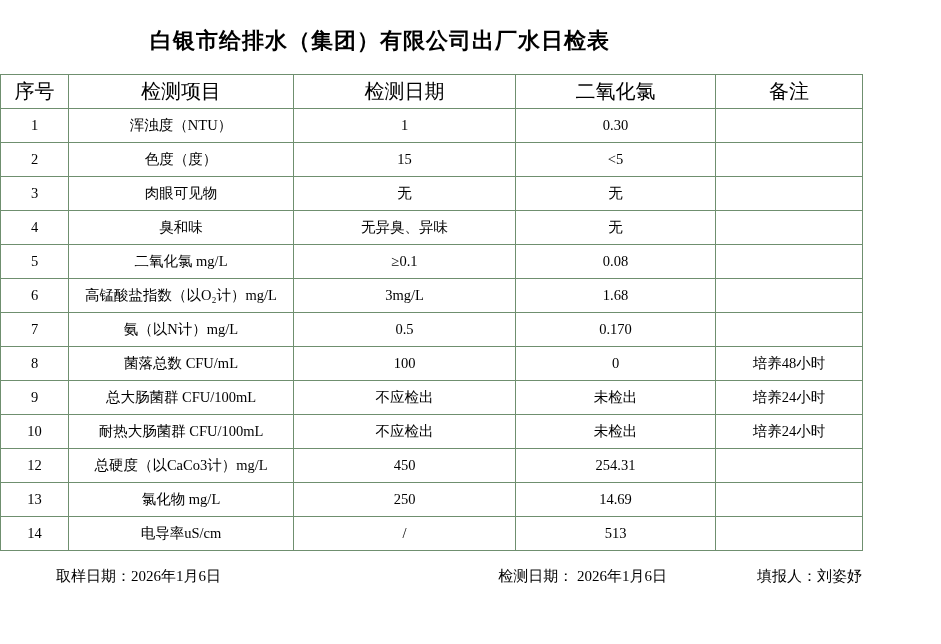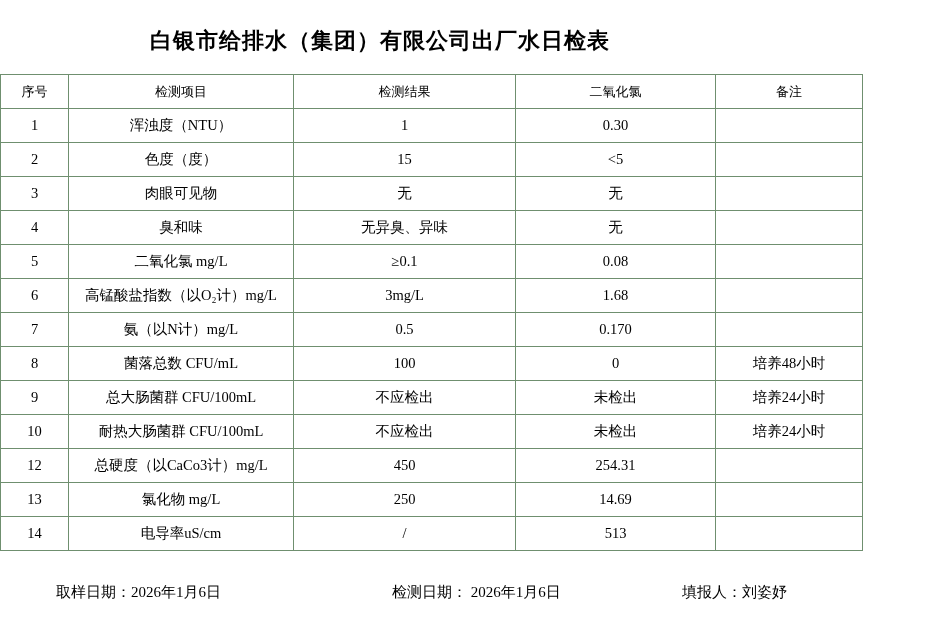--- a/index.html
+++ b/index.html
@@ -41,51 +41,52 @@
     border: 1px solid #6f8f6f;
     height: 33px;
     font-size: 14.5px;
     font-weight: normal;
     text-align: center;
     vertical-align: middle;
     padding: 0 2px;
     background: #ffffff;
   }
   table.report thead td {
-    font-size: 13px;
+    font-size: 20px;
   }
   col.c0 { width: 68px; }
   col.c1 { width: 225px; }
   col.c2 { width: 222px; }
   col.c3 { width: 200px; }
   col.c4 { width: 147px; }
 
   .unit {
     font-family: "Liberation Serif", "DejaVu Serif", serif;
   }
   .footer {
     width: 862px;
-    margin: 16px auto;
+    margin: 0 auto;
     display: flex;
     align-items: center;
     font-size: 15px;
     padding-top: 16px;
     box-sizing: border-box;
+    gap: 38px;
   }
   .footer .f-sample {
     width: 330px;
     padding-left: 56px;
     box-sizing: border-box;
     white-space: nowrap;
   }
   .footer .f-test {
     width: 300px;
     box-sizing: border-box;
     white-space: nowrap;
-    text-align: left;
+    text-align: right;
     padding-left: 62px;
   }
   .footer .f-filler {
     flex: 1;
     text-align: left;
     padding-left: 52px;
     white-space: nowrap;
   }
 </style>
 </head>
@@ -100,21 +101,21 @@
       <col class="c0">
         <col class="c1">
         <col class="c2">
         <col class="c3">
         <col class="c4">
     </colgroup>
     <thead>
       <tr>
         <td>序号</td>
         <td>检测项目</td>
-        <td>检测结果</td>
+        <td>检测日期</td>
         <td>二氧化氯</td>
         <td>备注</td>
       </tr>
     </thead>
     <tbody>
       <tr>
         <td>1</td>
         <td>浑浊度（NTU）</td>
         <td>1</td>
         <td>0.30</td>

